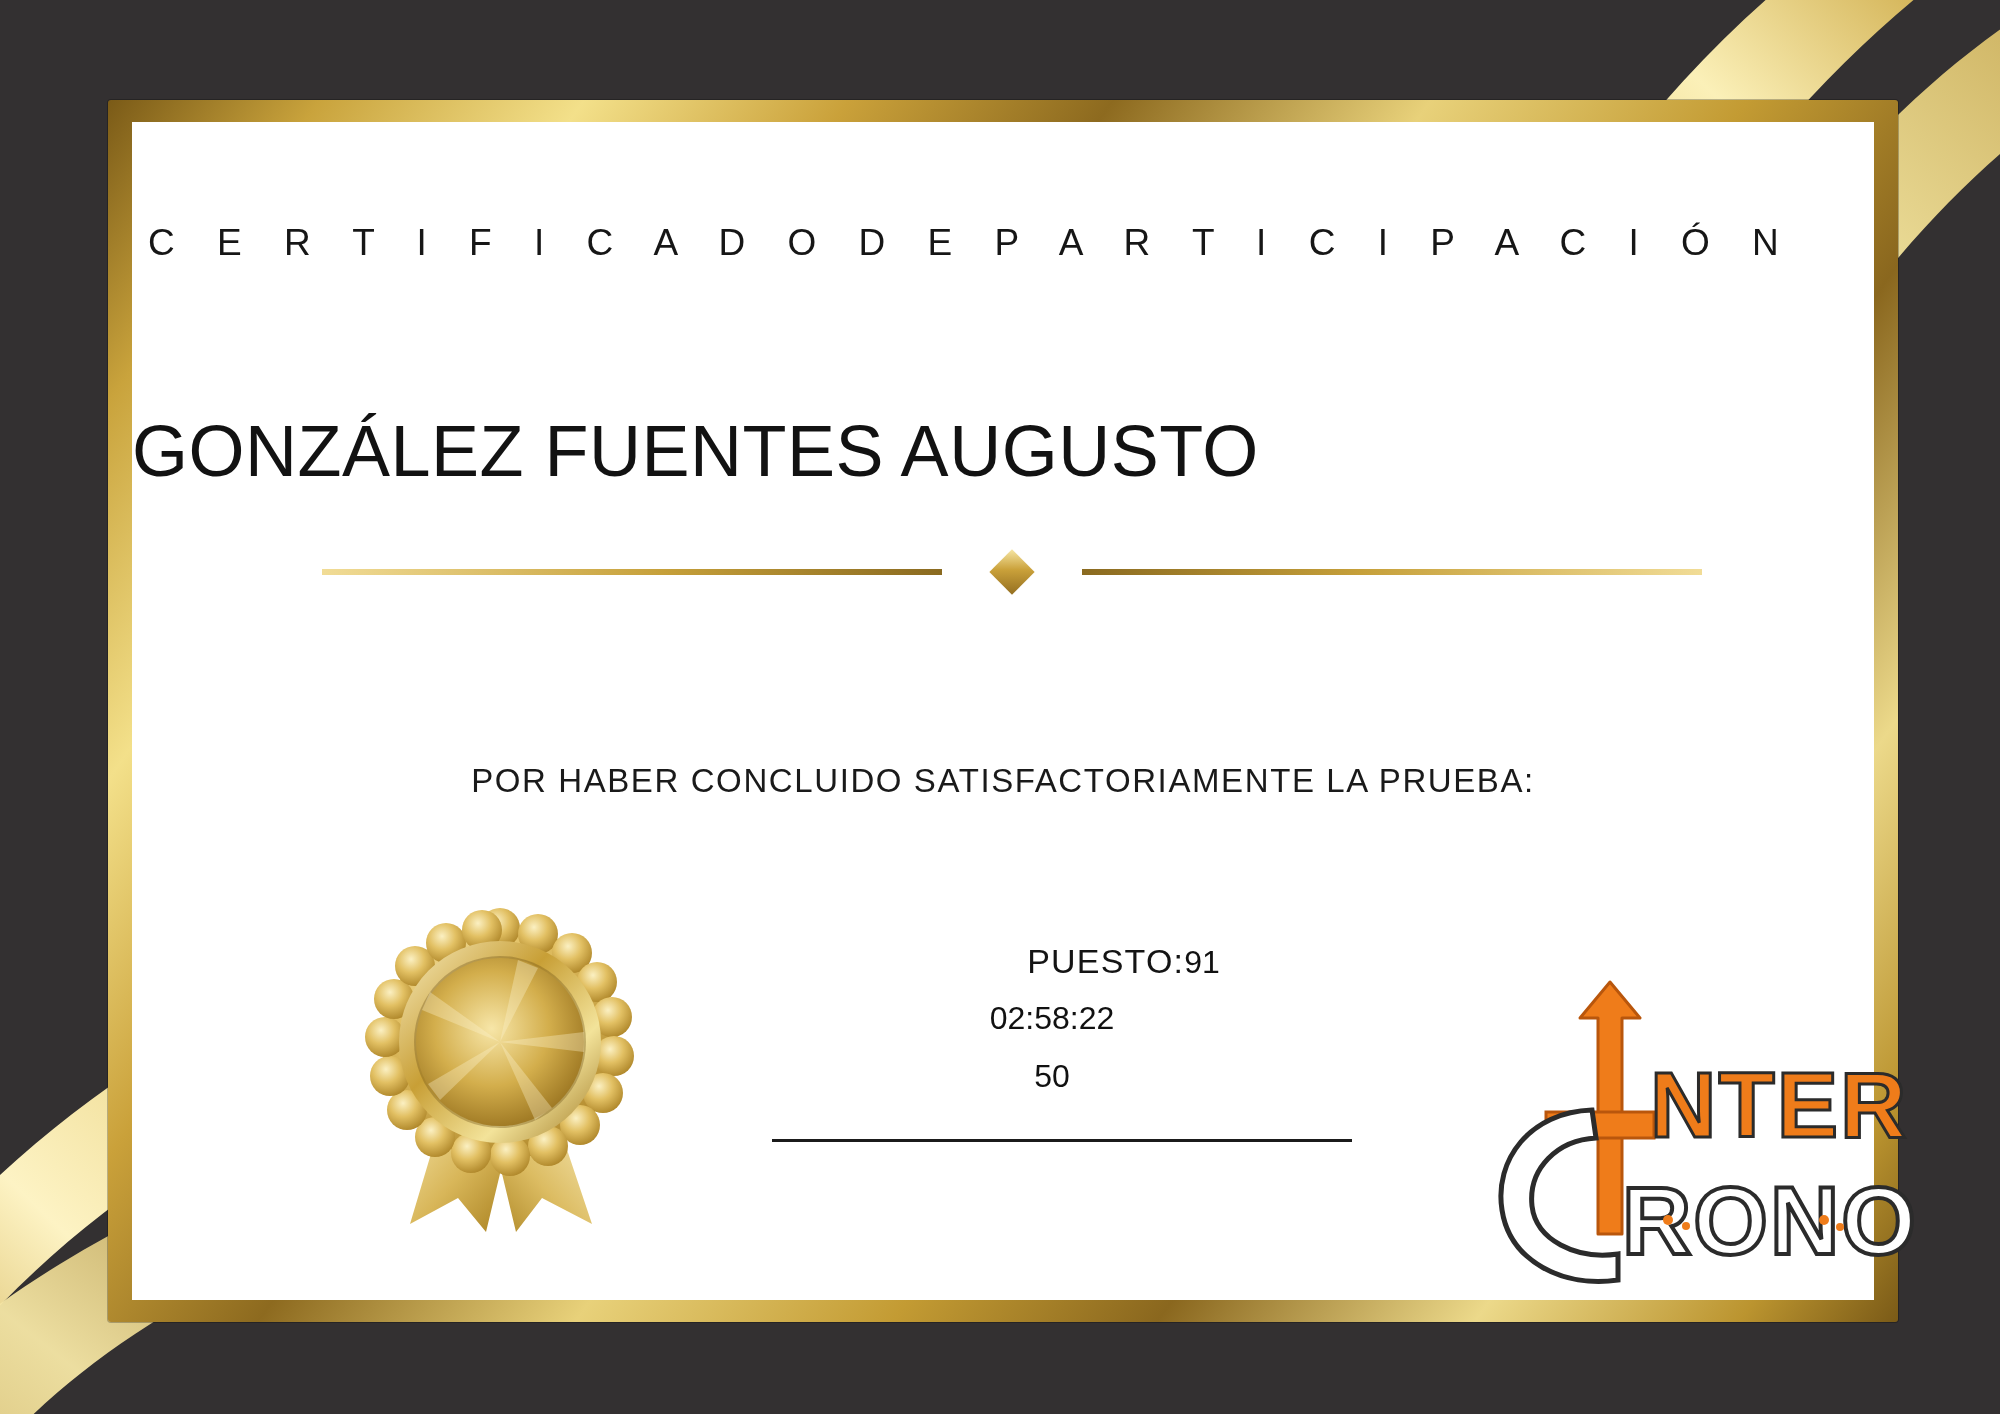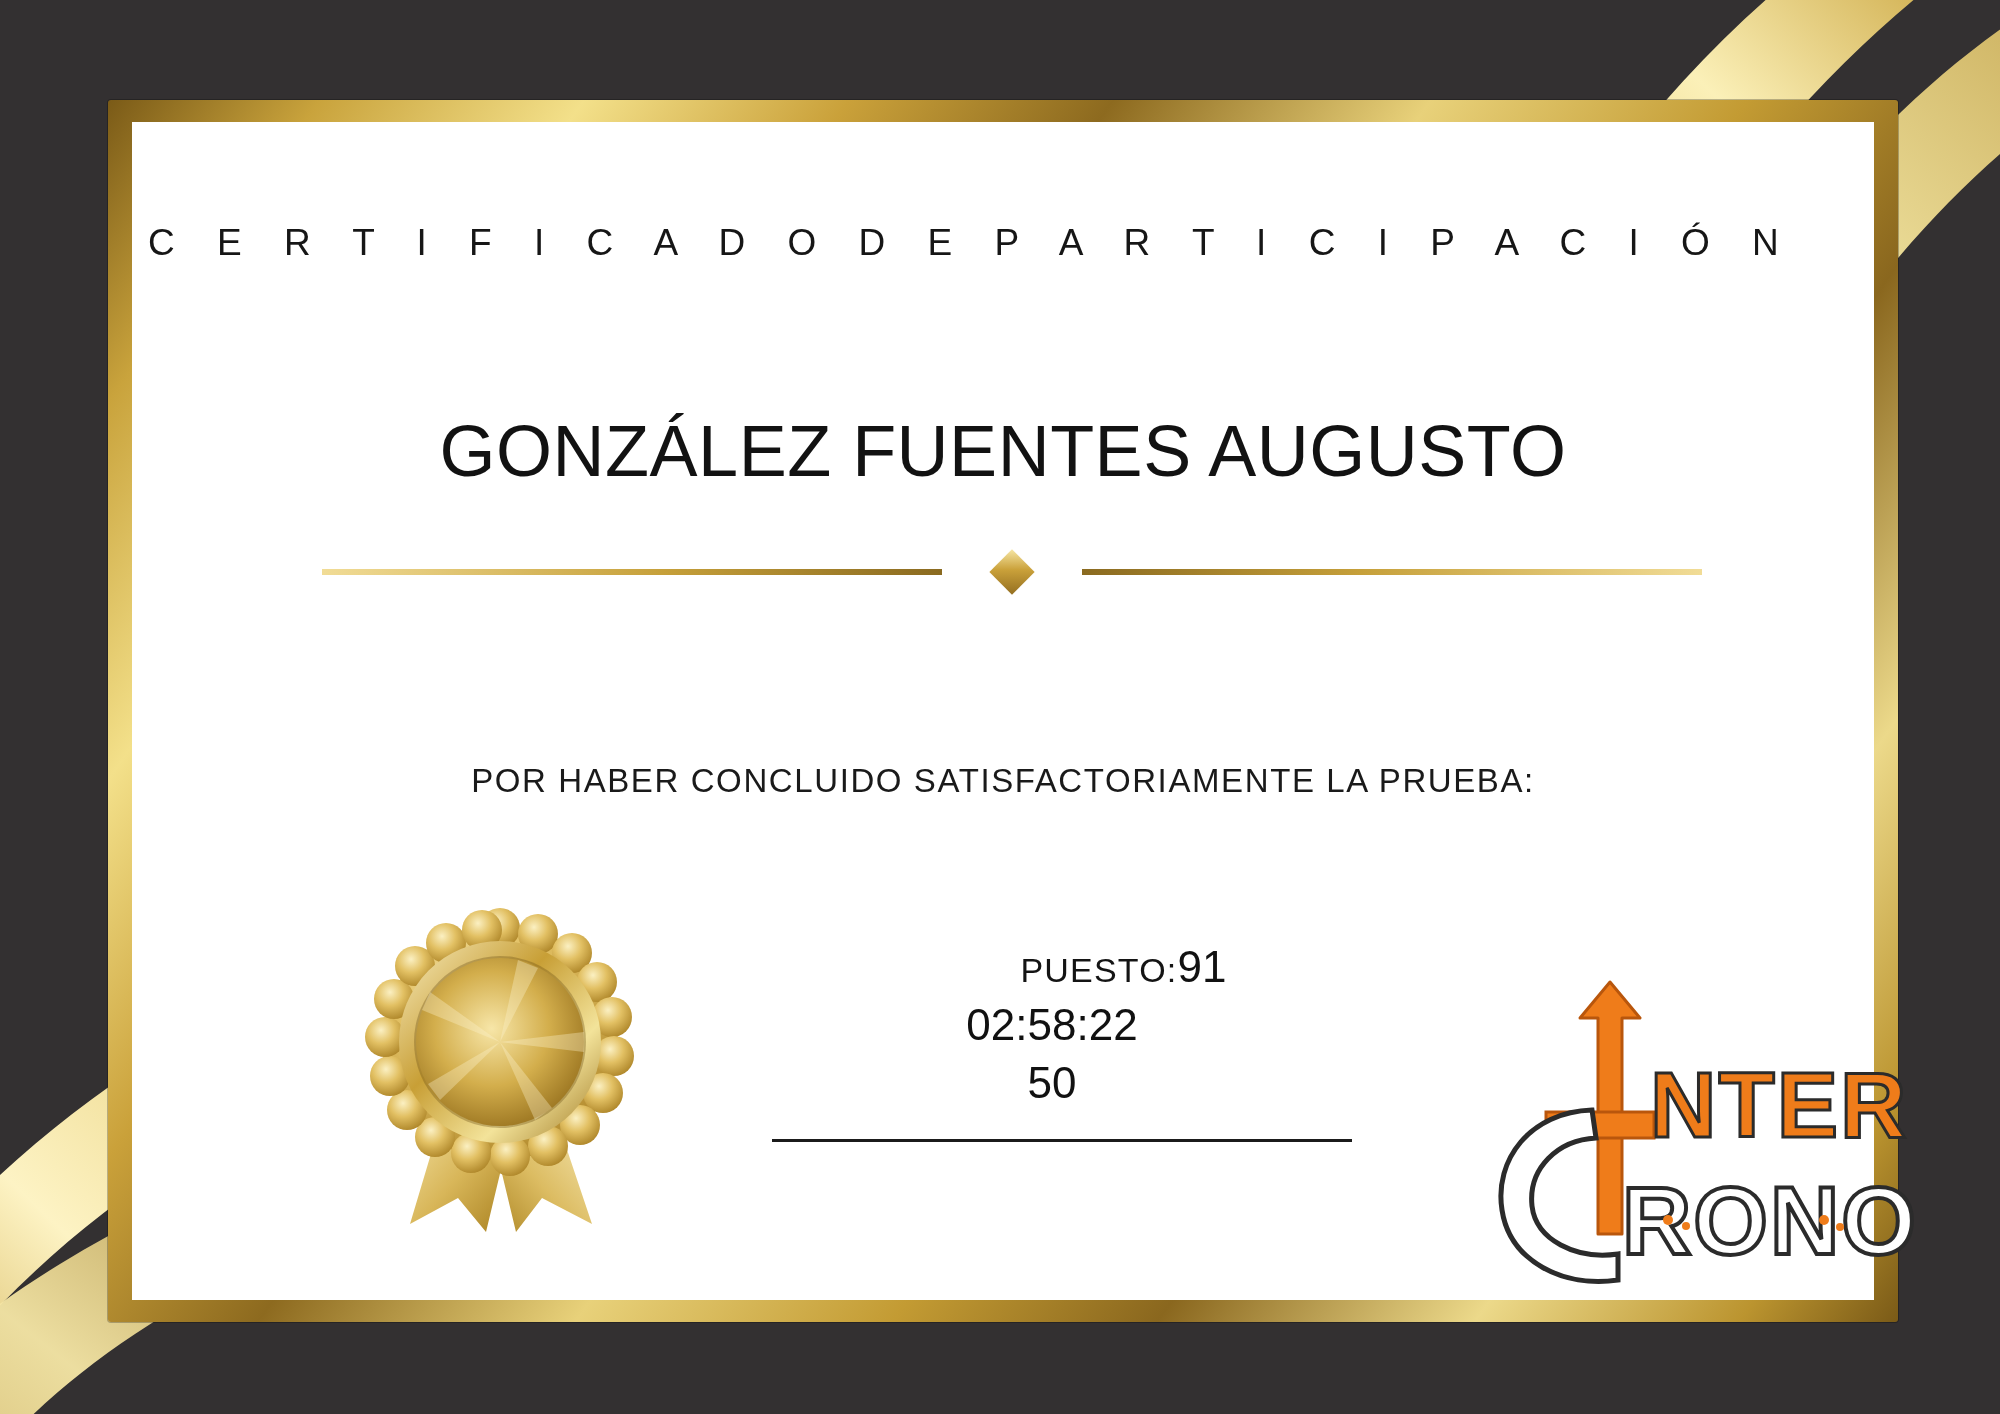--- a/index.html
+++ b/index.html
@@ -89,21 +89,21 @@
     color: #161616;
     font-weight: 400;
     text-indent: 16px;
   }
 
   .recipient {
     position: absolute;
     top: 288px;
     left: 0;
     width: 100%;
-    text-align: center;
+    text-align: left;
     font-size: 72px;
     color: #121212;
     font-weight: 400;
     letter-spacing: 0.5px;
     white-space: nowrap;
   }
 
   
   .divider {
     position: absolute;
@@ -164,21 +164,21 @@
     height: 52px;
   }
   .result-label {
     width: 300px;
     text-align: right;
     font-size: 34px;
     letter-spacing: 1.2px;
     color: #141414;
   }
   .result-value {
-    font-size: 44px;
+    font-size: 32px;
     color: #111111;
   }
   .sign-line {
     position: absolute;
     left: 20px;
     top: 197px;
     width: 580px;
     border-top: 3px solid #1b1b1b;
   }
 

